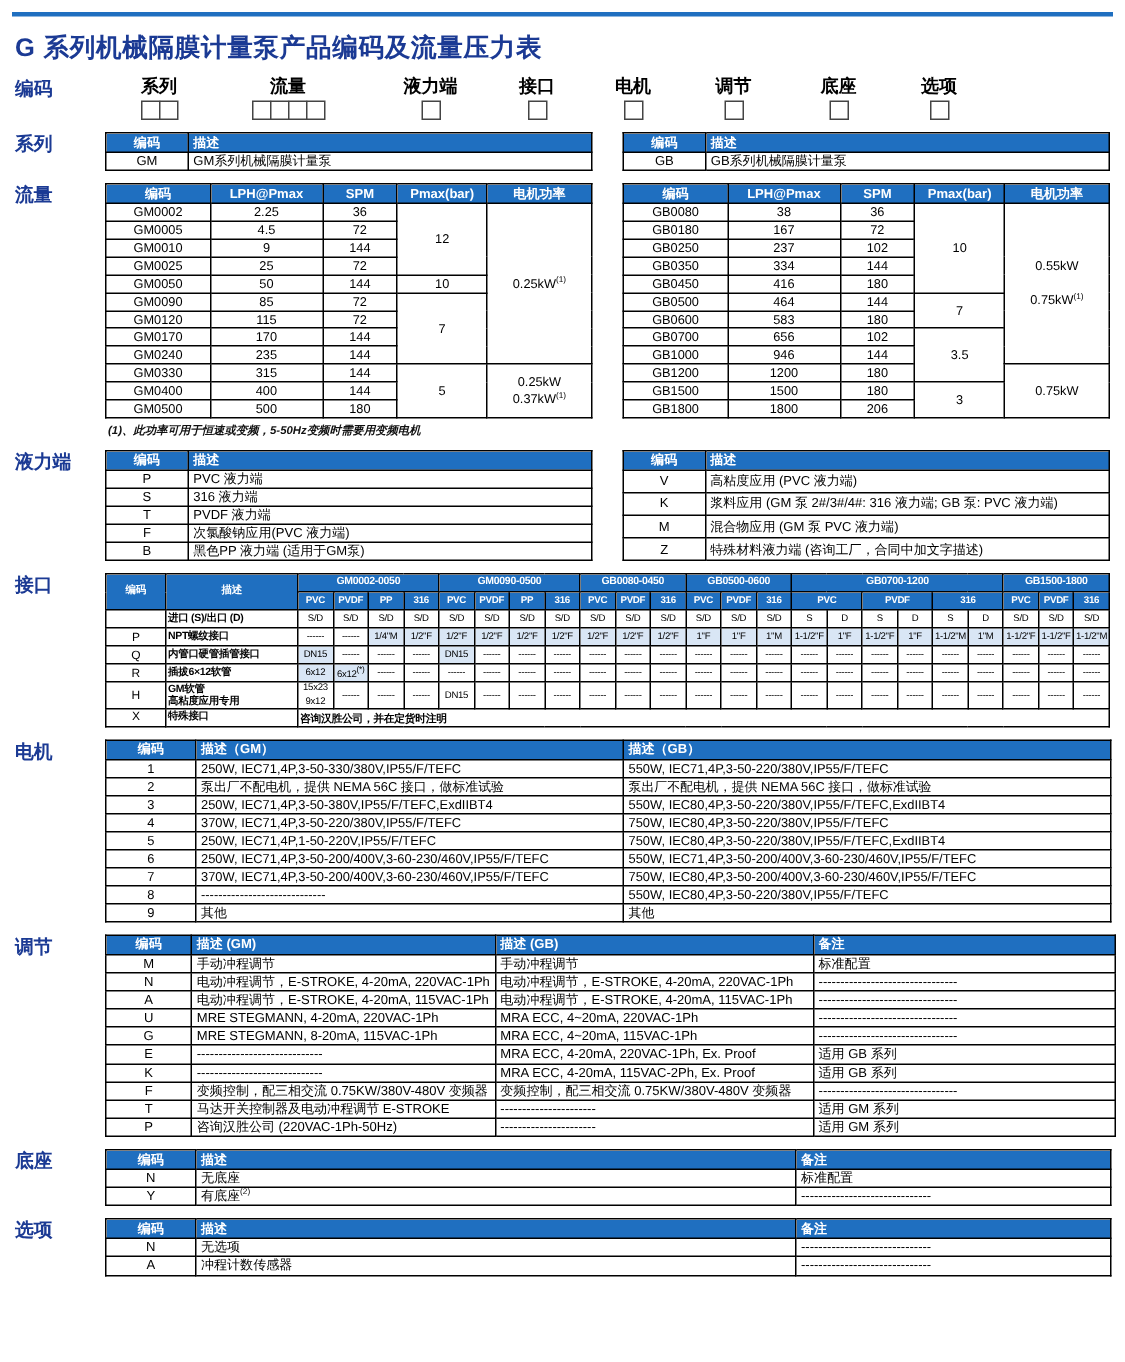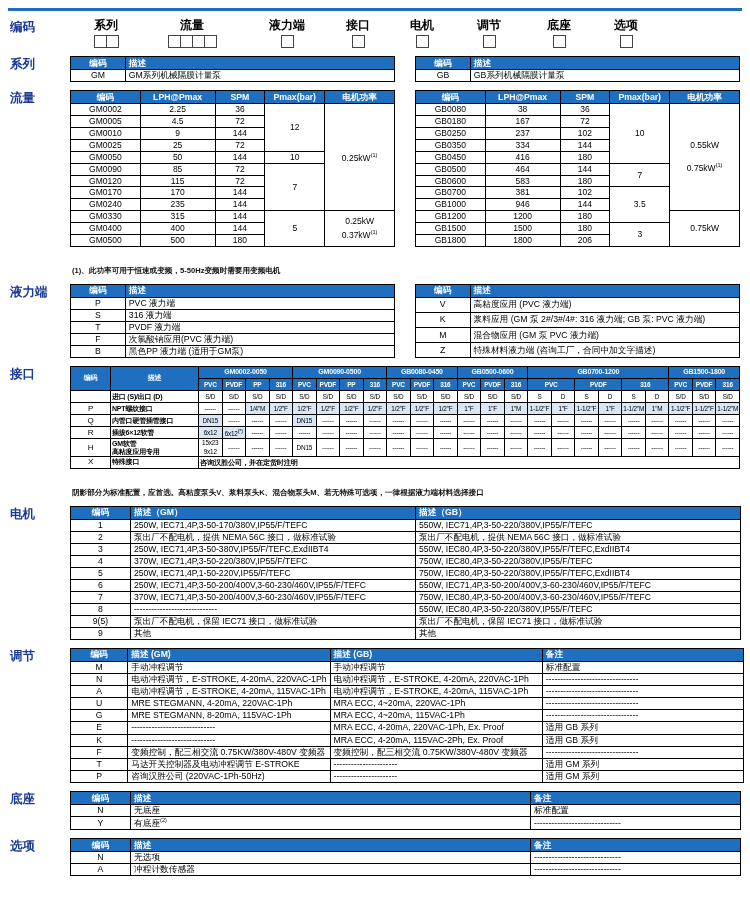--- a/index.html
+++ b/index.html
@@ -33,41 +33,42 @@
   .boxes{ margin-top:3px; display:flex; }
   .box{ width:13px; height:13px; border:1px solid #444; background:#fff; margin-right:-1px; }
 
   
   .flow td{ height:10.8px; font-size:8.5px; padding:0 2px; }
   .flow thead th{ text-align:center; }
   .power-line{ line-height:1.1; }
   .power-line + .power-line{ margin-top:2px; }
   .gap .power-line + .power-line{ margin-top:12px; }
 
-  .note{ font-size:7.6px; font-weight:bold; margin:19px 0 0 2px; color:#111; }
+  .note{ font-size:7.6px; font-weight:bold; margin:3px 0 0 2px; color:#111;font-style:italic; }
 
   
   .iface{ width:670px; }
   .iface th,.iface td{ padding:0 1px; letter-spacing:-0.2px; }
   .iface thead th{ text-align:center; font-size:7px; height:12px; }
   .iface .ih-mat{ font-size:6.5px; }
   .iface td{ font-size:6.4px; height:12px; }
   .iface td.code{ font-size:8px; }
   .iface td.desc{ font-size:7px; font-weight:bold; white-space:normal; line-height:1.15; }
   .iface td.left{ text-align:left; font-size:7.2px; font-weight:bold; }
   .shade{ background:var(--shade); }
 
   .motor td{ height:11px; font-size:8.6px; }
   .adjust td{ height:11.6px; }
 </style>
 </head>
 <body>
 
 <div class="page">
   <div class="top-rule"></div>
+  <div class="title">G 系列机械隔膜计量泵产品编码及流量压力表</div>
 
   <div class="section">
     <div class="gutter">编码</div>
     <div class="content">
       <div class="coding-fields" id="coding-fields">
           <div class="code-field" style="width: 60px;">
             <div class="code-label">系列</div>
             <div class="boxes">
               <span class="box"></span>
               <span class="box"></span>
@@ -313,21 +314,21 @@
                 <td class="c">144</td>
                 <td class="c" rowspan="2">7</td>
               </tr>
               <tr>
                 <td class="c">GB0600</td>
                 <td class="c">583</td>
                 <td class="c">180</td>
               </tr>
               <tr>
                 <td class="c">GB0700</td>
-                <td class="c">381</td>
+                <td class="c">656</td>
                 <td class="c">102</td>
                 <td class="c" rowspan="3">3.5</td>
               </tr>
               <tr>
                 <td class="c">GB1000</td>
                 <td class="c">946</td>
                 <td class="c">144</td>
               </tr>
               <tr>
                 <td class="c">GB1200</td>
@@ -626,21 +627,20 @@
               <td class="c">------</td>
               <td class="c">------</td>
             </tr>
             <tr>
               <td class="c code">X</td>
               <td class="desc">特殊接口</td>
               <td class="left" colspan="23">咨询汉胜公司，并在定货时注明</td>
             </tr>
           </tbody>
         </table>
-      <div class="note">阴影部分为标准配置，应首选。高粘度泵头V、浆料泵头K、混合物泵头M、若无特殊可选项，一律根据液力端材料选择接口</div>
     </div>
   </div>
 
   <div class="section">
     <div class="gutter">电机</div>
     <div class="content">
       <table class="motor" id="motor-table">
           <colgroup>
             <col style="width: 60px;">
             <col style="width: 285px;">
@@ -649,21 +649,21 @@
           <thead>
             <tr>
               <th class="c">编码</th>
               <th>描述（GM）</th>
               <th>描述（GB）</th>
             </tr>
           </thead>
           <tbody>
             <tr>
               <td class="c">1</td>
-              <td>250W, IEC71,4P,3-50-170/380V,IP55/F/TEFC</td>
+              <td>250W, IEC71,4P,3-50-330/380V,IP55/F/TEFC</td>
               <td>550W, IEC71,4P,3-50-220/380V,IP55/F/TEFC</td>
             </tr>
             <tr>
               <td class="c">2</td>
               <td>泵出厂不配电机，提供 NEMA 56C 接口，做标准试验</td>
               <td>泵出厂不配电机，提供 NEMA 56C 接口，做标准试验</td>
             </tr>
             <tr>
               <td class="c">3</td>
               <td>250W, IEC71,4P,3-50-380V,IP55/F/TEFC,ExdIIBT4</td>
@@ -686,25 +686,20 @@
             </tr>
             <tr>
               <td class="c">7</td>
               <td>370W, IEC71,4P,3-50-200/400V,3-60-230/460V,IP55/F/TEFC</td>
               <td>750W, IEC80,4P,3-50-200/400V,3-60-230/460V,IP55/F/TEFC</td>
             </tr>
             <tr>
               <td class="c">8</td>
               <td>-----------------------------</td>
               <td>550W, IEC80,4P,3-50-220/380V,IP55/F/TEFC</td>
-            </tr>
-            <tr>
-              <td class="c">9(5)</td>
-              <td>泵出厂不配电机，保留 IEC71 接口，做标准试验</td>
-              <td>泵出厂不配电机，保留 IEC71 接口，做标准试验</td>
             </tr>
             <tr>
               <td class="c">9</td>
               <td>其他</td>
               <td>其他</td>
             </tr>
           </tbody>
         </table>
     </div>
   </div>

